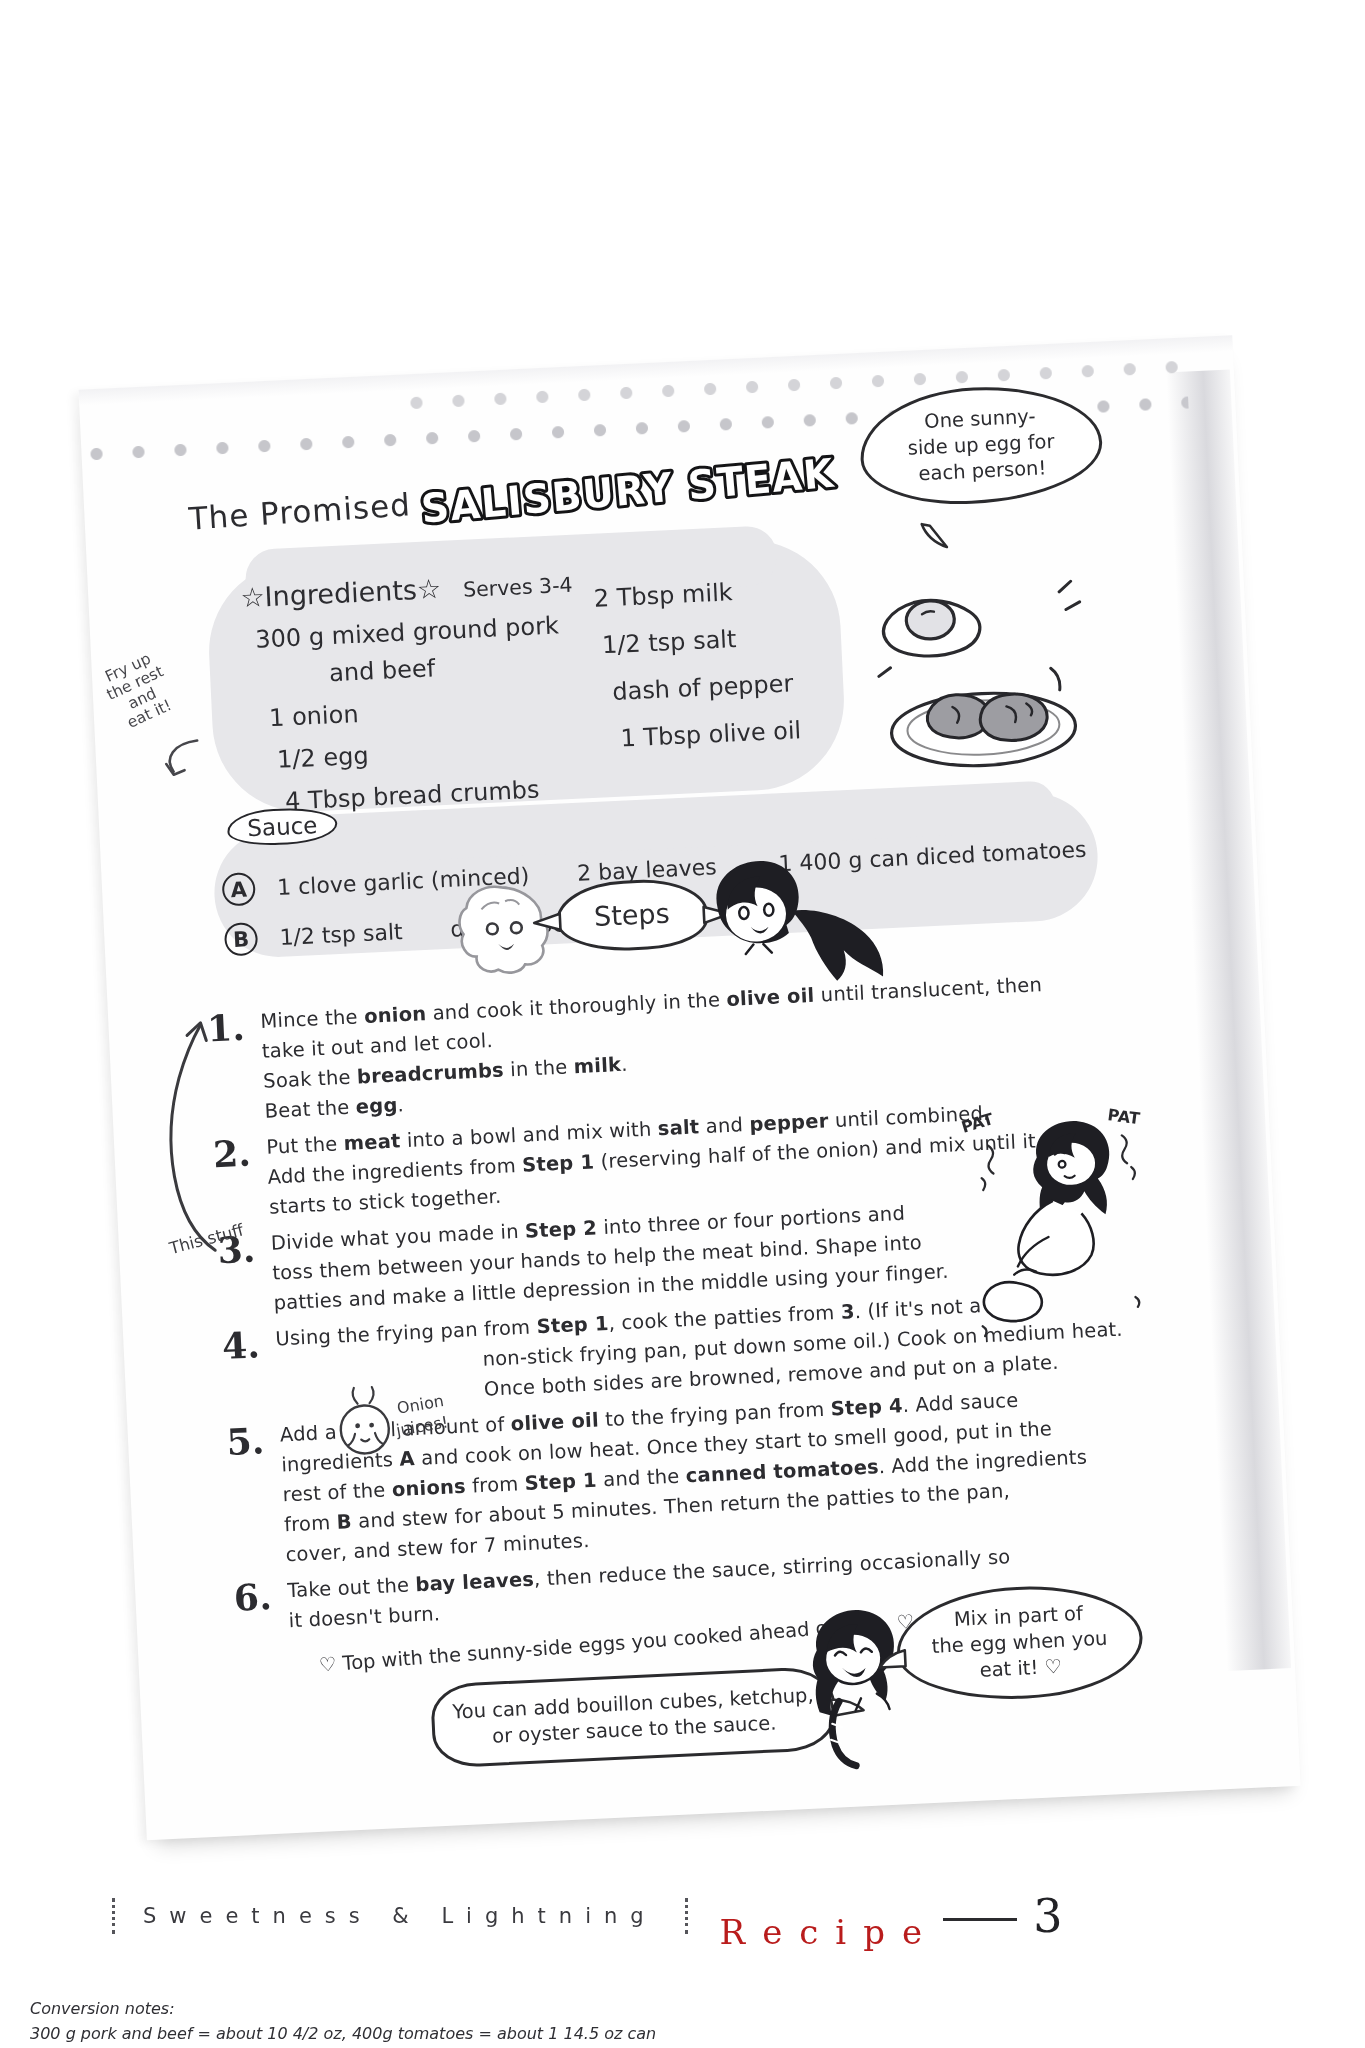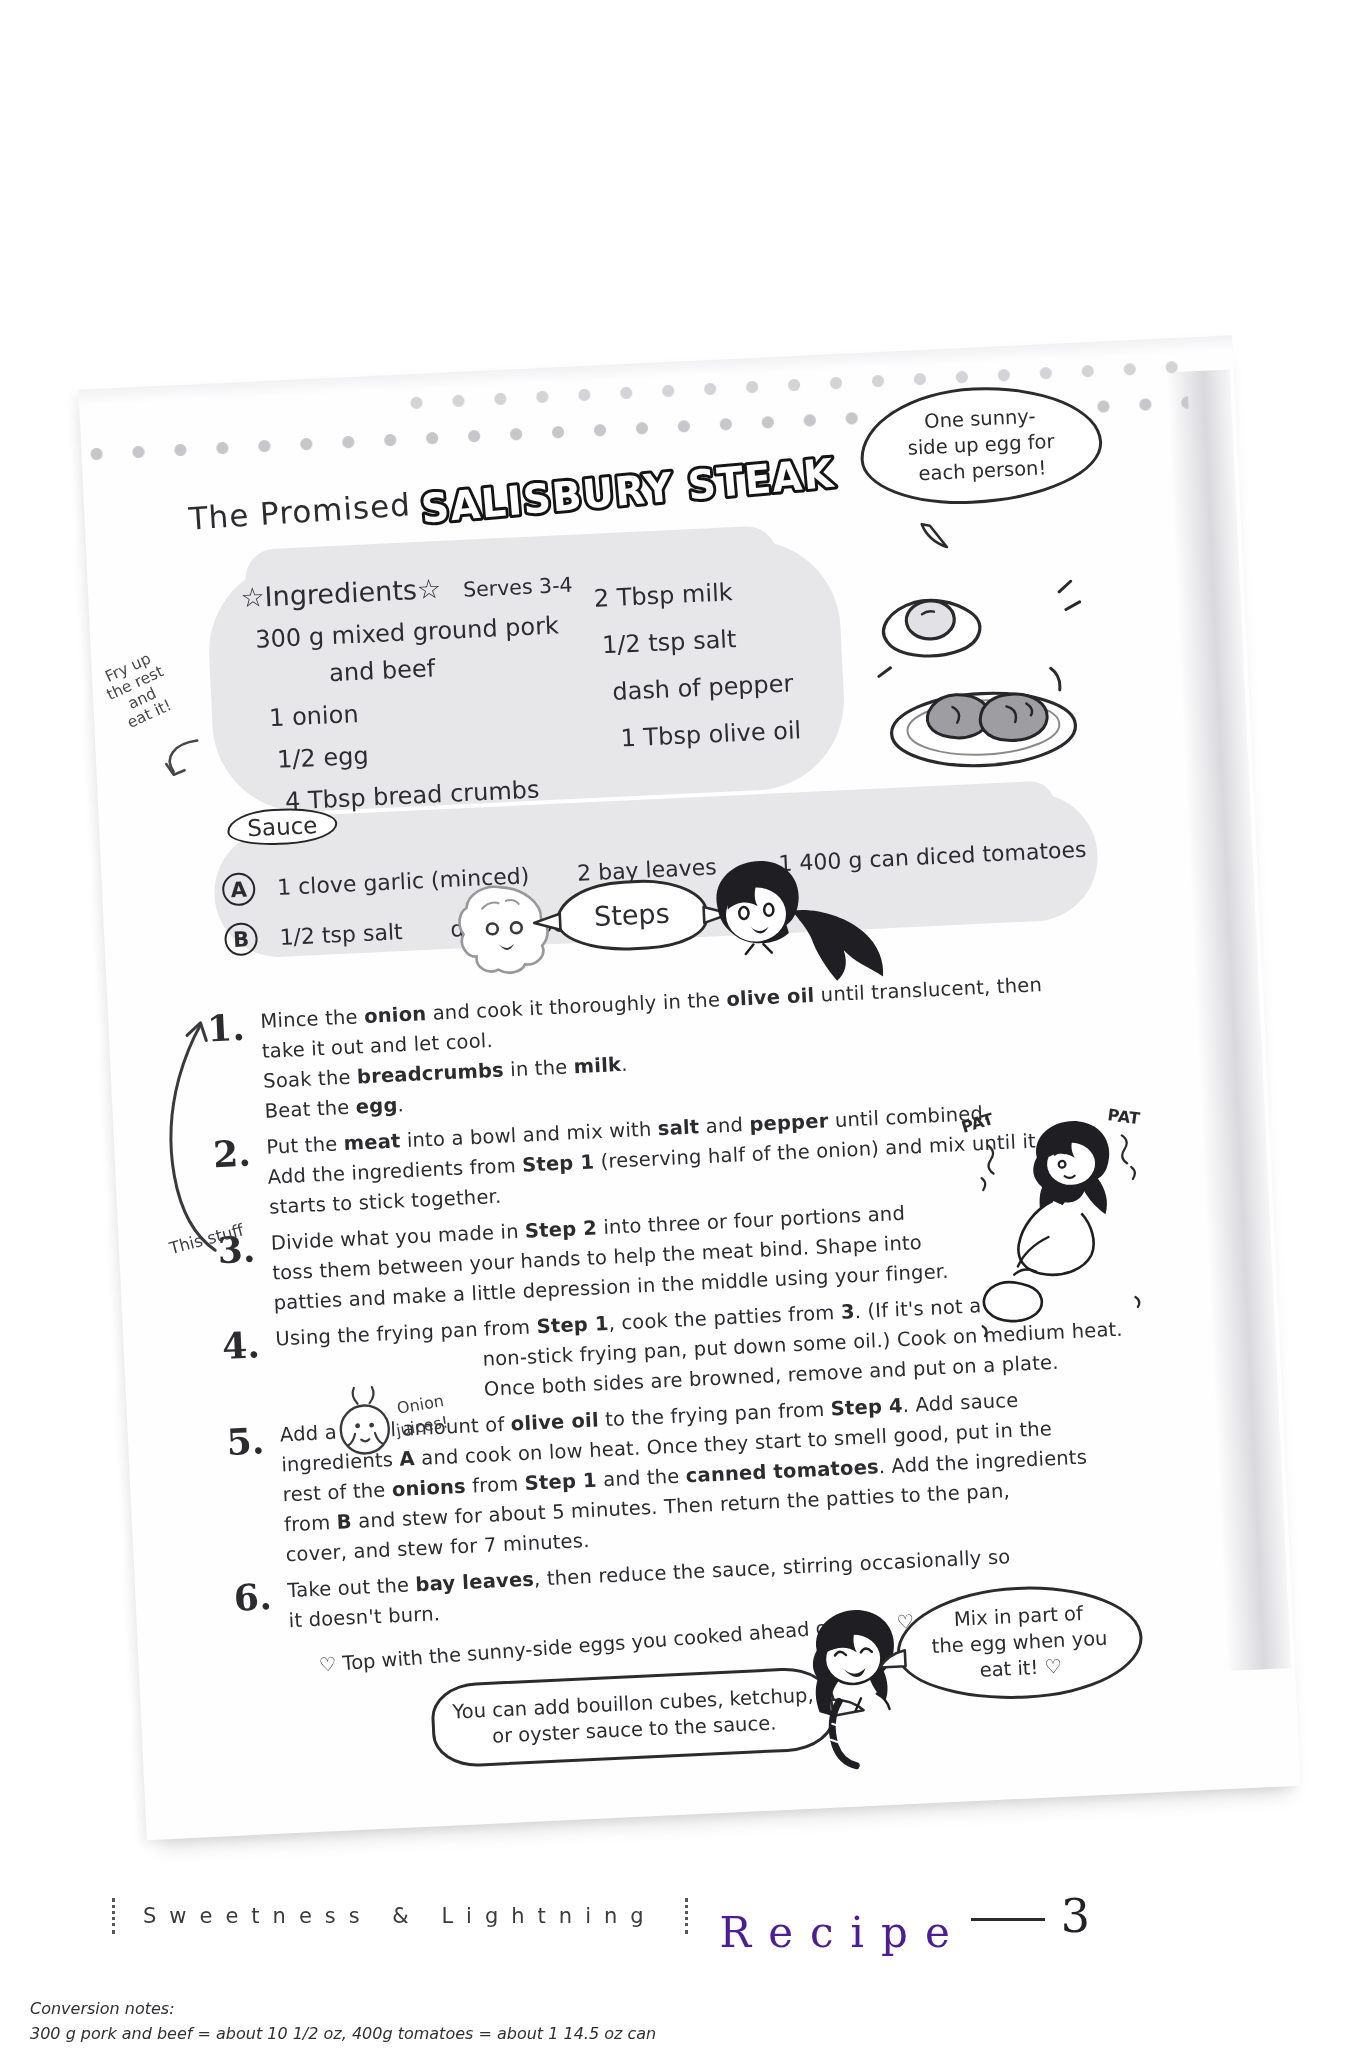--- a/index.html
+++ b/index.html
@@ -90,22 +90,22 @@
   .step.indent4 .step-text{padding-left:206px;text-indent:-206px;}
   .side-note{position:absolute;font-size:16.5px;color:#3c3c40;line-height:18px;}
   .this-stuff{left:50px;top:846px;transform:rotate(-12deg);}
   .arrow-this{position:absolute;left:34px;top:604px;width:74px;height:268px;}
   .topping-line{position:absolute;left:180px;top:1266px;font-size:19.5px;transform:rotate(-1.5deg);}
 
   
   .footer{position:absolute;left:112px;top:1890px;display:flex;align-items:center;height:52px;}
   .vsep{width:0;height:36px;border-left:3px dotted #55555a;}
   .footer-series{margin:0 28px;font-size:21px;letter-spacing:13px;color:#3a3a3f;white-space:nowrap;}
-  .footer-label{margin-left:32px;font-family:"DejaVu Serif", serif;font-size:42px;
-    letter-spacing:17px;color:#4c1d95;white-space:nowrap;margin-top:32px;}
+  .footer-label{margin-left:32px;font-family:"DejaVu Serif", serif;font-size:34px;
+    letter-spacing:17px;color:#b91c1c;white-space:nowrap;margin-top:32px;}
   .footer-dash{width:74px;border-top:3.5px solid #2b2b2e;margin:6px 16px 0 4px;}
   .footer-num{font-family:"DejaVu Serif", serif;font-size:46px;color:#222226;}
   .conv{position:absolute;left:30px;top:1996px;font-style:italic;font-size:16px;line-height:25px;color:#2f2f34;}
 
   b{font-weight:bold;}
   svg text{font-family:"DejaVu Sans", sans-serif;}
 </style>
 </head>
 <body>
 
@@ -285,14 +285,14 @@
   <div class="vsep"></div>
   <div class="footer-series">Sweetness &amp; Lightning</div>
   <div class="vsep"></div>
   <div class="footer-label">Recipe</div>
   <div class="footer-dash"></div>
   <div class="footer-num">3</div>
 </div>
 
 <div class="conv">
   <div>Conversion notes:</div>
-  <div>300 g pork and beef = about 10 1/2 oz, 400g tomatoes = about 1 14.5 oz can</div>
+  <div>300 g pork and beef = about 10 4/2 oz, 400g tomatoes = about 1 14.5 oz can</div>
 </div>
 
 </body></html>

